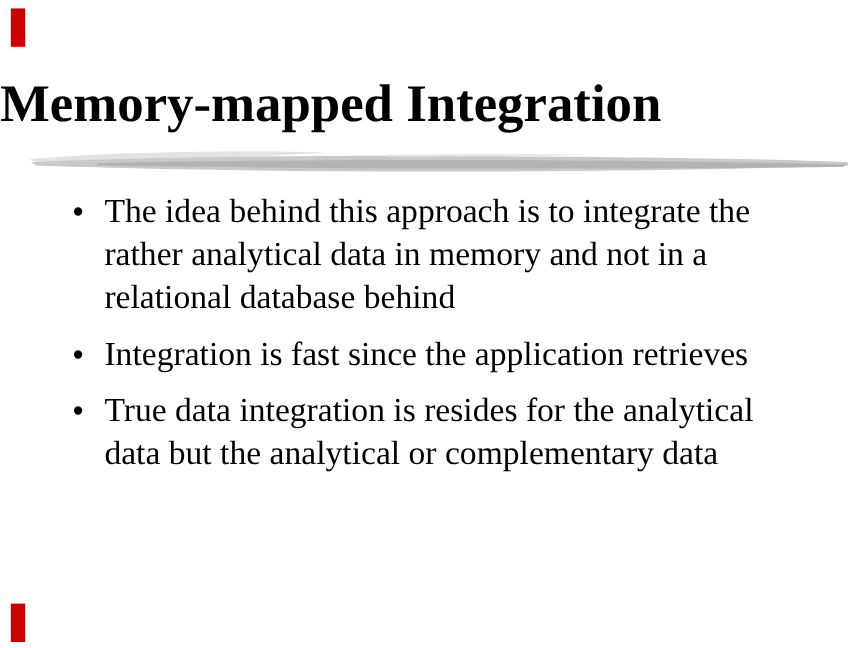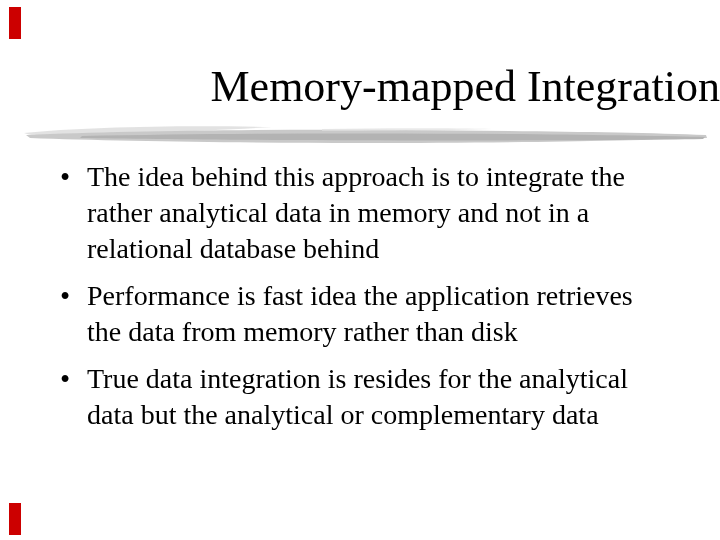--- a/index.html
+++ b/index.html
@@ -24,24 +24,24 @@
     background: var(--accent-red, #cc0000);
   }
   .accent-top { top: 7px; }
   .accent-bottom { top: 503px; }
   .title {
     position: absolute;
     top: 58px;
     left: 0;
     right: 0;
     margin: 0;
-    text-align: right;
+    text-align: left;
     font-size: 44px;
     line-height: 1.3;
-    font-weight: normal;
+    font-weight: bold;
     letter-spacing: 0;
   }
   .smudge {
     position: absolute;
     left: 22px;
     top: 123px;
     width: 688px;
     height: 26px;
   }
   .bullets {
@@ -92,22 +92,21 @@
       <div class="lines">
         <div class="line">The idea behind this approach is to integrate the</div>
         <div class="line">rather analytical data in memory and not in a</div>
         <div class="line">relational database behind</div>
       </div>
     </div>
 
     <div class="bullet">
       <span class="dot">•</span>
       <div class="lines">
-        <div class="line">Performance is fast idea the application retrieves</div>
-        <div class="line">the data from memory rather than disk</div>
+        <div class="line">Integration is fast since the application retrieves</div>
       </div>
     </div>
 
     <div class="bullet">
       <span class="dot">•</span>
       <div class="lines">
         <div class="line">True data integration is resides for the analytical</div>
         <div class="line">data but the analytical or complementary data</div>
       </div>
     </div>

